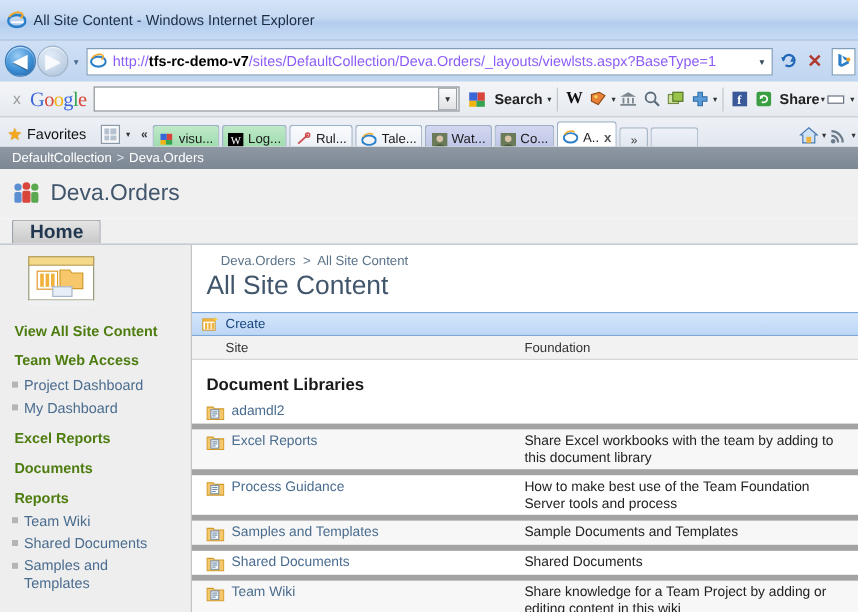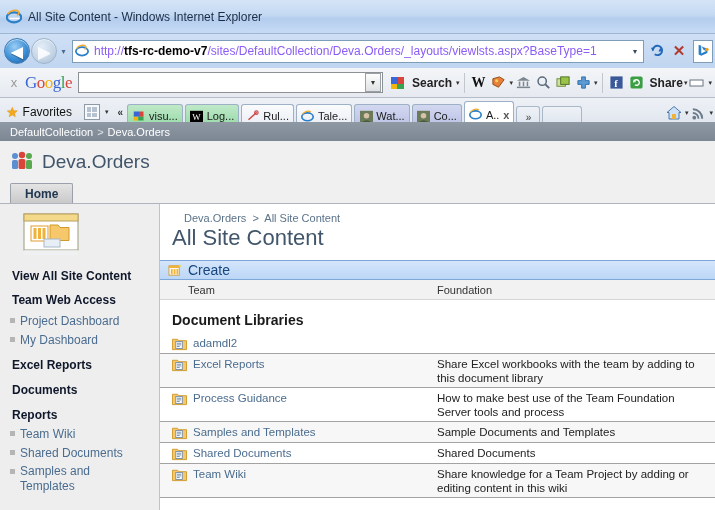--- a/index.html
+++ b/index.html
@@ -188,37 +188,37 @@
     border-bottom: none;
   }
   .sp-sitelogo { width:24px;height:22px;flex:0 0 24px; display:flex;align-items:center;}
   .sp-sitetitle { font-size:19px; color:#41556b; margin-left:8px; font-family:"Liberation Sans",sans-serif;}
   .sp-tabstrip {
     height: 22px; background:#f0f0f0; display:flex; align-items:flex-end; padding-left:10px;
     border-bottom:1px solid #adb4bd;
   }
   .sp-tab {
     height:20px; padding:0 14px; display:flex;align-items:center;
-    font-size:12px; font-weight:bold; color:#21374f;
+    font-size:16px; font-weight:bold; color:#21374f;
     background: linear-gradient(to bottom,#e4e4e4,#c9c9c9);
     border:1px solid #9aa1aa; border-bottom:none; border-radius:2px 2px 0 0;
   }
 
   .sp-body { display:flex; position:absolute; left:0; right:0; top:82px; bottom:0; }
   .sp-left {
     width: 160px; flex: 0 0 160px;
     background: #eeeeee;
     border-right: 1px solid #c0c4c9;
     padding-top: 4px;
     position: relative;
     overflow: hidden;
   }
   .big-ico { width:62px; height:46px; margin:4px auto 6px 22px; }
   .ql-head {
-    font-size:12px; font-weight:bold; color:#0f172a; padding:5px 8px 5px 12px; line-height:14px;
+    font-size:12px; font-weight:bold; color:#4d7c0f; padding:5px 8px 5px 12px; line-height:14px;
   }
   .ql-head.tight { padding-top:8px; padding-bottom:3px;}
   .ql-item {
     font-size:12px; color:#4a6c8f; padding:2px 6px 2px 20px; position:relative; line-height:15px;
   }
   .ql-item::before {
     content:""; position:absolute; left:10px; top:6px; width:5px;height:5px;background:#b5b5b5;
   }
   .ql-item.two { padding-top:1px; }
 
@@ -227,31 +227,31 @@
   .crumb .sep { margin:0 3px; }
   .pg-title { font-size:22px; color:#41556b; line-height:26px; margin-top:1px;}
   .cmdbar {
     margin-top: 9px;
     height: 20px;
     background: linear-gradient(to bottom,#d4e5fb,#bcd7f6);
     border-top:1px solid #7da7d9; border-bottom:1px solid #7da7d9;
     display:flex; align-items:center; padding-left:8px;
   }
   .cmdbar .ci { width:16px;height:14px;flex:0 0 16px; margin-right:4px; display:flex;align-items:center;}
-  .cmdbar .cl { font-size:14px; color:#17457d;text-align:right; }
+  .cmdbar .cl { font-size:11px; color:#17457d;text-align:right; }
   .colhead {
     height: 20px; background:#f2f2f2; display:flex; align-items:center;
     border-bottom:1px solid #d6d6d6; font-size:11px; color:#333;
   }
   .col-name { width: 277px; flex:0 0 277px; padding-left:28px; }
   .col-desc { flex:1 1 auto; }
   .grp-title { font-size:14px; font-weight:bold; color:#1a1a1a; padding:12px 0 5px 12px;}
   .row {
     display:flex; align-items:flex-start; min-height:21px; padding:3px 0 2px 0;
-    font-size:11.5px; border-bottom:1px solid #a3a3a3;
+    font-size:11.5px; border-bottom:5px solid #a3a3a3;
   }
   .row.alt { background:#f7f7f7; }
   .row .nm { width:277px; flex:0 0 277px; display:flex; align-items:flex-start; padding-left:12px;}
   .row .nm .li { width:15px;height:15px;flex:0 0 15px; margin-right:6px; margin-top:0px;}
   .row .nm a { color:#4a6c8f; text-decoration:none; line-height:15px;}
   .row .ds { flex:1 1 auto; color:#222; line-height:14px; padding-right:4px; white-space:normal;}
 </style>
 </head>
 <body>
 
@@ -577,21 +577,21 @@
               <rect x="3" y="6.5" width="2" height="5.5" fill="#f0b23a"></rect>
               <rect x="6" y="6.5" width="2" height="5.5" fill="#f0b23a"></rect>
               <rect x="9" y="6.5" width="2" height="5.5" fill="#f0b23a"></rect>
               <path d="M12.6 1 l.6 1.6 l1.6 .6 l-1.6 .6 l-.6 1.6 l-.6 -1.6 l-1.6 -.6 l1.6 -.6 z" fill="#f5d23a"></path>
             </svg>
           </span>
           <span class="cl">Create</span>
         </div>
 
         <div class="colhead">
-          <span class="col-name">Team</span>
+          <span class="col-name">Site</span>
           <span class="col-desc">Foundation</span>
         </div>
 
         <div class="grp-title">Document Libraries</div>
 
         <div>
 
           <div class="row">
             <span class="nm">
               <span class="li">

